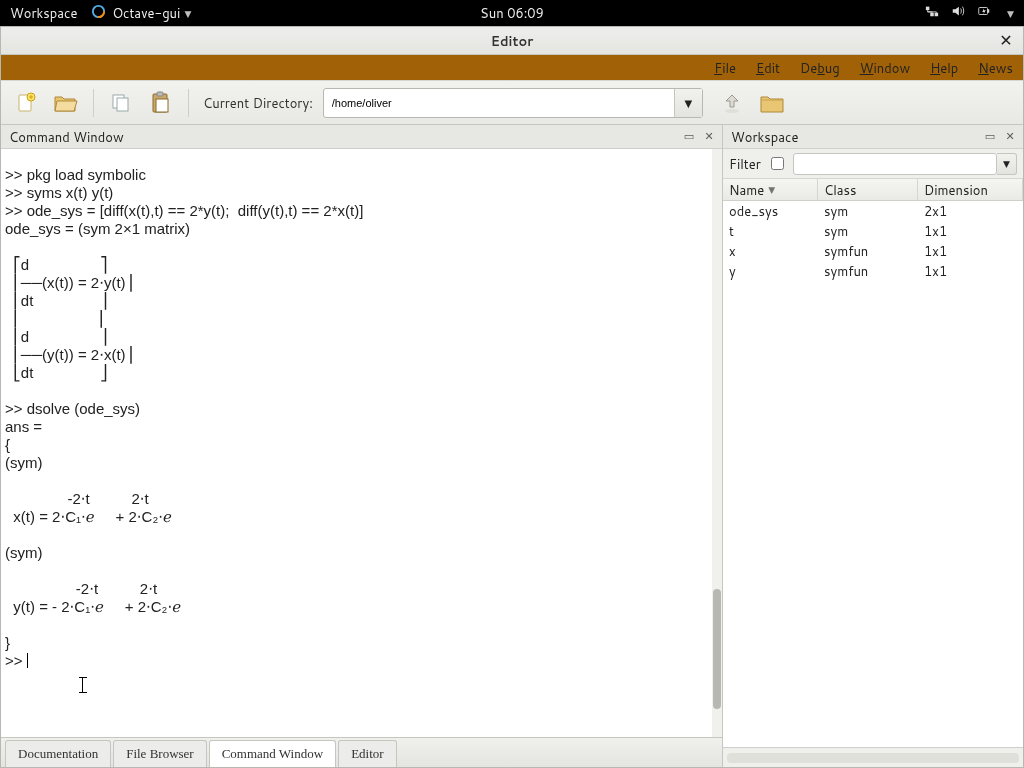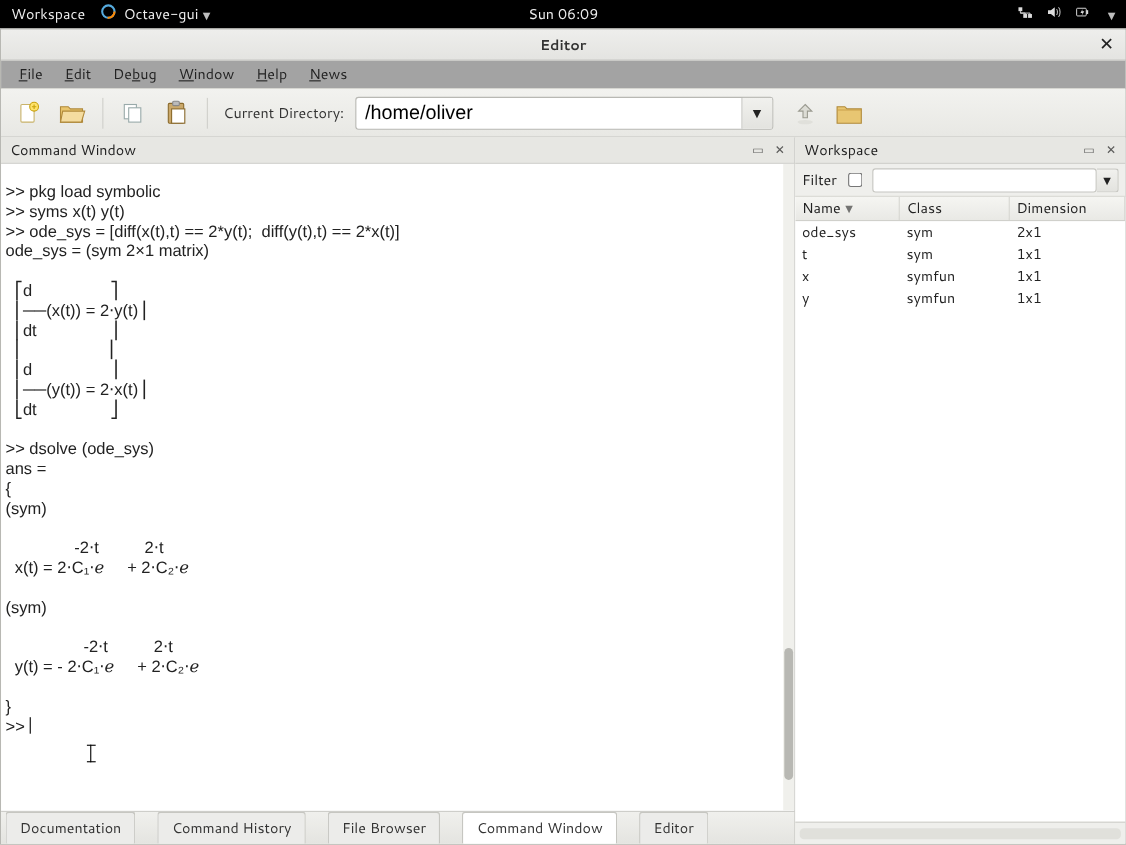--- a/index.html
+++ b/index.html
@@ -14,31 +14,31 @@
   .gnome-bar .clock { position: absolute; left: 50%; transform: translateX(-50%); }
   .gnome-bar .tray { display: flex; align-items: center; gap: 12px; }
   .tray svg { width: 14px; height: 14px; }
 
   
   .win { position: absolute; top: 26px; left: 0; right: 0; bottom: 0; background: #f5f5f3; border: 1px solid #b8b8b3; display: flex; flex-direction: column; }
   .titlebar { height: 28px; background: linear-gradient(#eeeeec,#e4e4e1); border-bottom: 1px solid #c6c6c1; display: flex; align-items: center; justify-content: center; position: relative; font-weight: 600; color: #333; }
   .titlebar .close { position: absolute; right: 8px; top: 4px; width: 18px; height: 18px; cursor: pointer; font-size: 16px; line-height: 18px; text-align: center; color: #222; }
 
   
-  .menubar { height: 26px; background: #a3a3a3; border-bottom: 1px solid #d6d6d1; display: flex; align-items: stretch; padding-left: 6px; }
+  .menubar { height: 26px; background: #a16207; border-bottom: 1px solid #d6d6d1; display: flex; align-items: stretch; padding-left: 6px; justify-content: flex-end; }
   .menubar .menu { padding: 0 10px; display: flex; align-items: center; cursor: pointer; }
   .menubar .menu span.u { text-decoration: underline; }
 
   
   .toolbar { height: 44px; background: linear-gradient(#f2f2ef,#e8e8e4); border-bottom: 1px solid #c6c6c1; display: flex; align-items: center; padding: 0 8px; gap: 6px; }
   .tbtn { width: 34px; height: 34px; border: 1px solid transparent; border-radius: 3px; display: flex; align-items: center; justify-content: center; cursor: pointer; }
   .tsep { width: 1px; height: 28px; background: #cfcfca; margin: 0 4px; }
   .curdir-label { margin-left: 4px; margin-right: 4px; color: #333; }
   .combo { flex: 1; max-width: 380px; height: 30px; display: flex; border: 1px solid #b8b8b3; border-radius: 3px; background: #fff; }
-  .combo input { flex: 1; border: none; outline: none; padding: 0 8px; font-size: 18px; background: transparent; }
+  .combo input { flex: 1; border: none; outline: none; padding: 0 8px; font-size: 11px; background: transparent; }
   .combo .dd { width: 28px; border-left: 1px solid #c6c6c1; background: linear-gradient(#f1f1ee,#e3e3df); display: flex; align-items: center; justify-content: center; cursor: pointer; }
 
   
   .body-row { display: flex; flex: 1; min-height: 0; }
   .left-col { flex: 1; display: flex; flex-direction: column; border-right: 1px solid #c6c6c1; background: #efefec; }
   .right-col { width: 300px; display: flex; flex-direction: column; background: #efefec; }
 
   .pane-title { height: 24px; background: #e7e7e3; padding: 0 8px; display: flex; align-items: center; font-size: 13px; border-bottom: 1px solid #d0d0cb; position: relative; }
   .pane-title .winctl { position: absolute; right: 6px; top: 3px; display: flex; gap: 6px; }
   .winctl span { width: 14px; height: 14px; font-size: 11px; cursor: pointer; opacity: .7; text-align: center; }
@@ -66,21 +66,21 @@
   .col-class { width: 100px; }
   .col-dim  { flex: 1; }
   .sort-ind { font-size: 9px; opacity: .6; }
 
   .right-status { height: 20px; border-top: 1px solid #d0d0cb; background: #efefec; display: flex; align-items: center; }
   .right-status .hscroll { flex: 1; height: 10px; margin: 0 4px; background: #e0e0db; border-radius: 4px; position: relative; }
   .right-status .hthumb { position: absolute; left: 0; top: 0; bottom: 0; width: 90%; border-radius: 4px; }
 
   
   .tabs { height: 30px; background: linear-gradient(#f0f0ed,#e4e4e0); display: flex; align-items: flex-end; padding-left: 4px; border-top: 1px solid #c6c6c1; }
-  .tab { padding: 5px 12px; border: 1px solid #c6c6c1; border-bottom: none; background: #ececea; margin-right: 20px; border-radius: 3px 3px 0 0; cursor: pointer; font-size: 13px; color: #333; }
+  .tab { padding: 5px 12px; border: 1px solid #c6c6c1; border-bottom: none; background: #ececea; margin-right: 2px; border-radius: 3px 3px 0 0; cursor: pointer; font-size: 13px; color: #333; font-family: Liberation Serif, serif; }
   .tab.active { background: #fff; font-weight: 500; }
 
   
   .ibeam { position: absolute; left: 78px; top: 528px; width: 8px; height: 16px; pointer-events: none; }
   .ibeam::before { content: ""; position: absolute; left: 3px; top: 0; bottom: 0; width: 1px; background: #000; }
   .ibeam::after  { content: ""; position: absolute; left: 0; right: 0; top: 0; height: 1px; background: #000; box-shadow: 0 15px 0 #000; }
 </style>
 </head>
 <body>
 
@@ -236,21 +236,20 @@
 
 }
 &gt;&gt; <span class="cursor"></span></pre>
         <div class="ibeam"></div>
         <div class="vscroll">
           <div class="thumb" style="top:440px;height:120px"></div>
         </div>
       </div>
       <div class="tabs" id="bottom-tabs">
           <div class="tab">Documentation</div>
-          <div class="tab">Command History</div>
           <div class="tab">File Browser</div>
           <div class="tab active">Command Window</div>
           <div class="tab">Editor</div>
         </div>
     </div>
 
     <div class="right-col">
       <div class="pane-title">
         <span>Workspace</span>
         <div class="winctl">

